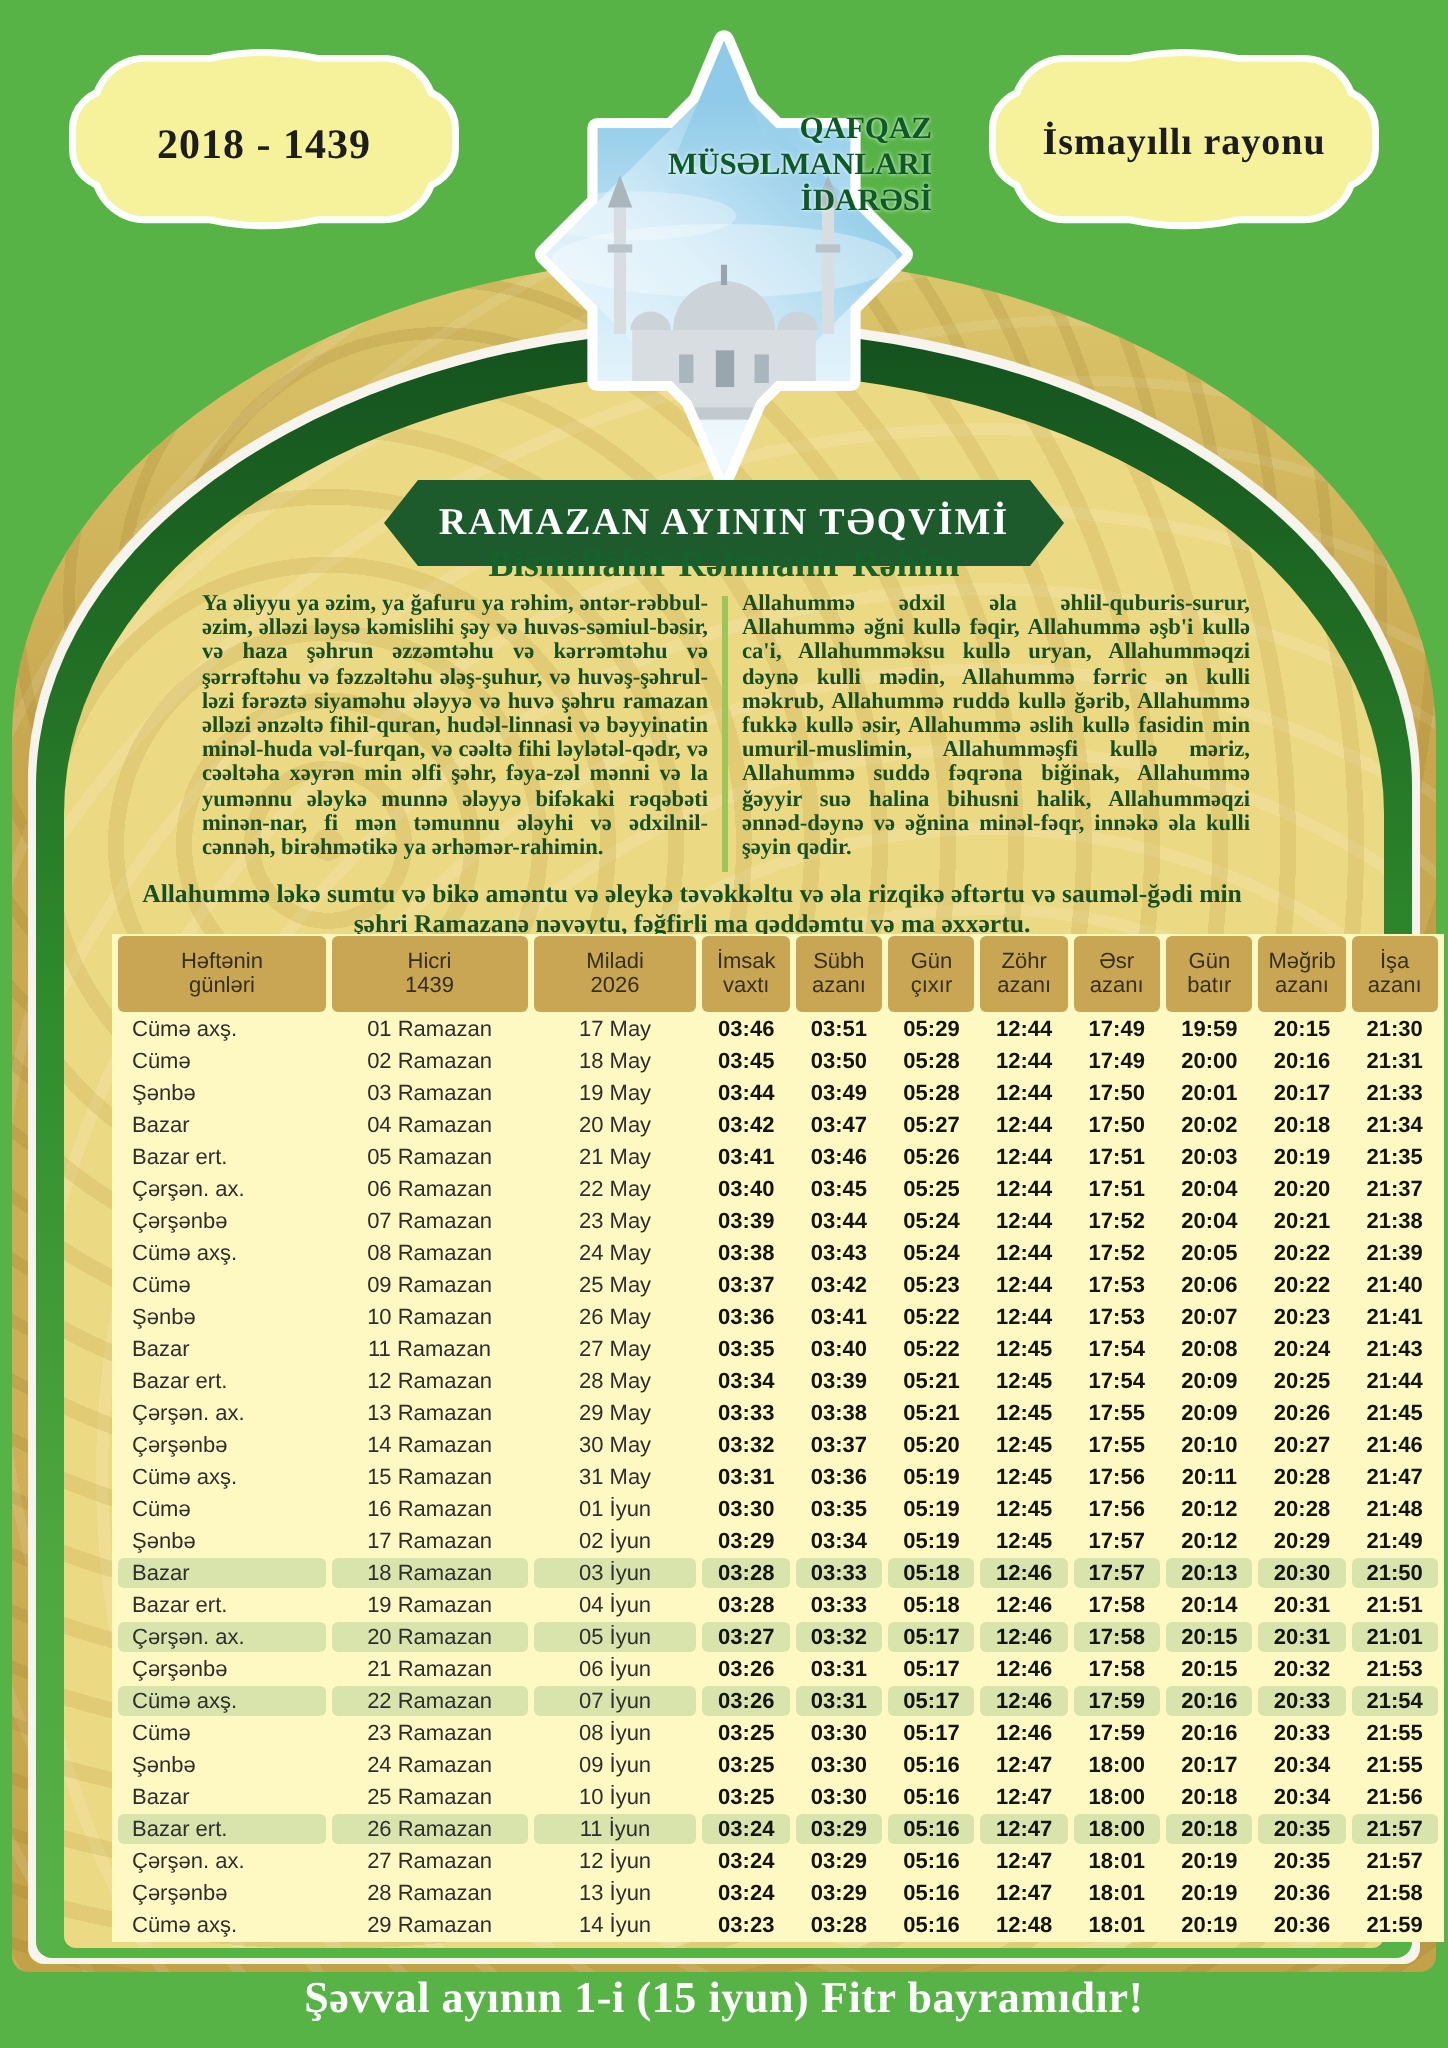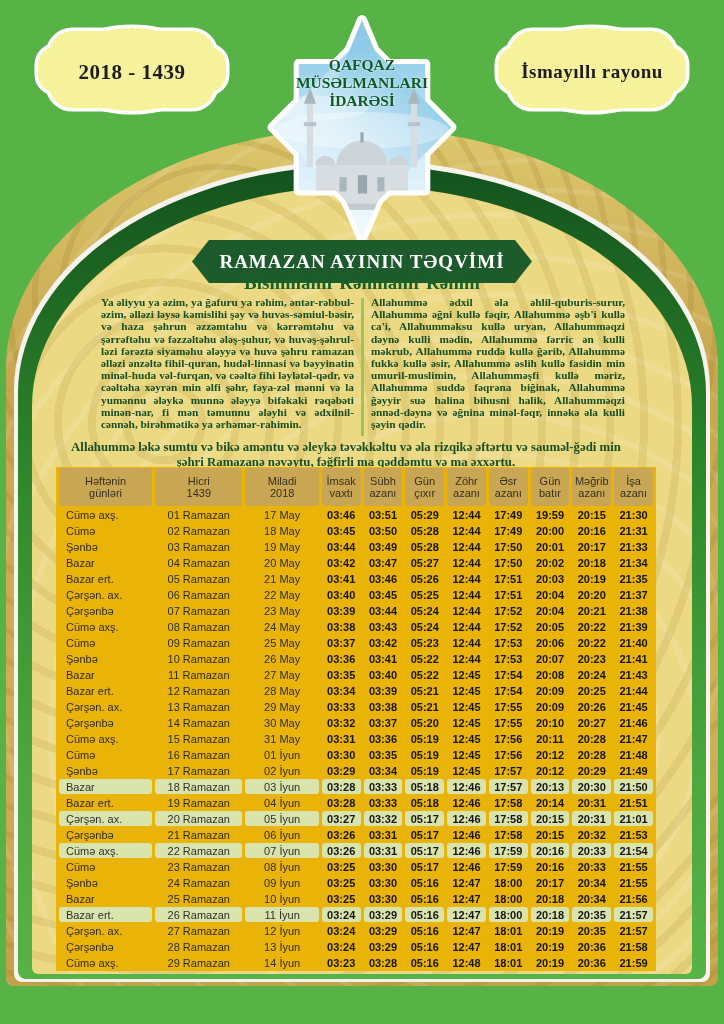--- a/index.html
+++ b/index.html
@@ -27,21 +27,21 @@
   
   .badge{position:absolute;top:24px;width:198px;height:96px;}
   .badge.left{left:33px;} .badge.right{left:493px;}
   .badge svg{position:absolute;inset:0;}
   .badge .badge-label{position:absolute;inset:0;display:flex;align-items:center;justify-content:center;
     font-family:"Liberation Serif",serif;font-weight:bold;font-size:21px;color:#1d1d1d;letter-spacing:.5px;}
 
   
   .emblem{position:absolute;left:258px;top:10px;width:208px;height:230px;}
   .emblem svg{position:absolute;inset:0;}
-  .emblem .org{position:absolute;left:0;right:0;top:46px;text-align:center;
+  .emblem .org{position:absolute;left:0;right:0;top:46px;text-align:right;
     font-family:"Liberation Serif",serif;font-weight:bold;font-size:15.5px;line-height:18px;
     color:#0d5a28;text-shadow:0 0 2px rgba(255,255,255,.9);}
 
   
   .banner{position:absolute;left:192px;top:240px;width:340px;height:43px;background:#1d5b2d;
     clip-path:polygon(0 50%,5% 0,95% 0,100% 50%,95% 100%,5% 100%);
     display:flex;align-items:center;justify-content:center;}
   .banner span{font-family:"Liberation Serif",serif;font-weight:bold;font-size:19px;color:#ffffff;letter-spacing:1px;}
   .bismillah{position:absolute;left:0;right:0;top:272px;text-align:center;
     font-family:"Liberation Serif",serif;font-weight:bold;font-size:19px;color:#15632b;}
@@ -50,21 +50,21 @@
   .dua-cols{position:absolute;left:101px;top:296px;width:524px;height:142px;display:flex;}
   .dua{font-family:"Liberation Serif",serif;font-weight:bold;font-size:11.3px;line-height:12.2px;
     color:#174f24;text-align:justify;}
   .dua.leftcol{width:253px;}
   .dua.rightcol{flex:1;}
   .dua-divider{width:3px;background:#9fc45a;margin:2px 7px 2px 7px;}
   .dua-center{position:absolute;left:66px;top:440px;width:560px;text-align:center;
     font-family:"Liberation Serif",serif;font-weight:bold;font-size:12.8px;line-height:15px;color:#174f24;}
 
   
-  .cal-wrap{position:absolute;left:56px;top:467px;width:600px;background:#eab308;}
+  .cal-wrap{position:absolute;left:56px;top:467px;width:666px;background:#fef9c3;}
   table.cal{width:100%;border-collapse:separate;border-spacing:3px 1px;table-layout:fixed;}
   table.cal thead th{background:#c9a653;color:#352f20;font-weight:normal;font-size:11px;line-height:12.5px;
     height:34px;border-radius:3px;vertical-align:middle;text-align:center;padding:2px 0;}
   table.cal tbody td{font-size:11px;height:15px;text-align:center;color:#2e2e2e;white-space:nowrap;
     overflow:hidden;padding:0;}
   table.cal tbody td:first-child{text-align:left;padding-left:7px;}
   table.cal tbody td:nth-child(n+4){font-weight:bold;color:#141414;}
   table.cal tbody tr.hl td{background:#d9e4ad;border-radius:3px;}
 
   
@@ -201,21 +201,21 @@
             <th>
               <div>Həftənin</div>
               <div>günləri</div>
             </th>
             <th>
               <div>Hicri</div>
               <div>1439</div>
             </th>
             <th>
               <div>Miladi</div>
-              <div>2018</div>
+              <div>2026</div>
             </th>
             <th>
               <div>İmsak</div>
               <div>vaxtı</div>
             </th>
             <th>
               <div>Sübh</div>
               <div>azanı</div>
             </th>
             <th>
@@ -619,14 +619,15 @@
             <td>12:48</td>
             <td>18:01</td>
             <td>20:19</td>
             <td>20:36</td>
             <td>21:59</td>
           </tr>
         </tbody>
     </table>
   </div>
 
+  <div class="footer">Şəvval ayının 1-i (15 iyun) Fitr bayramıdır!</div>
 
 </div>
 
 </body></html>

